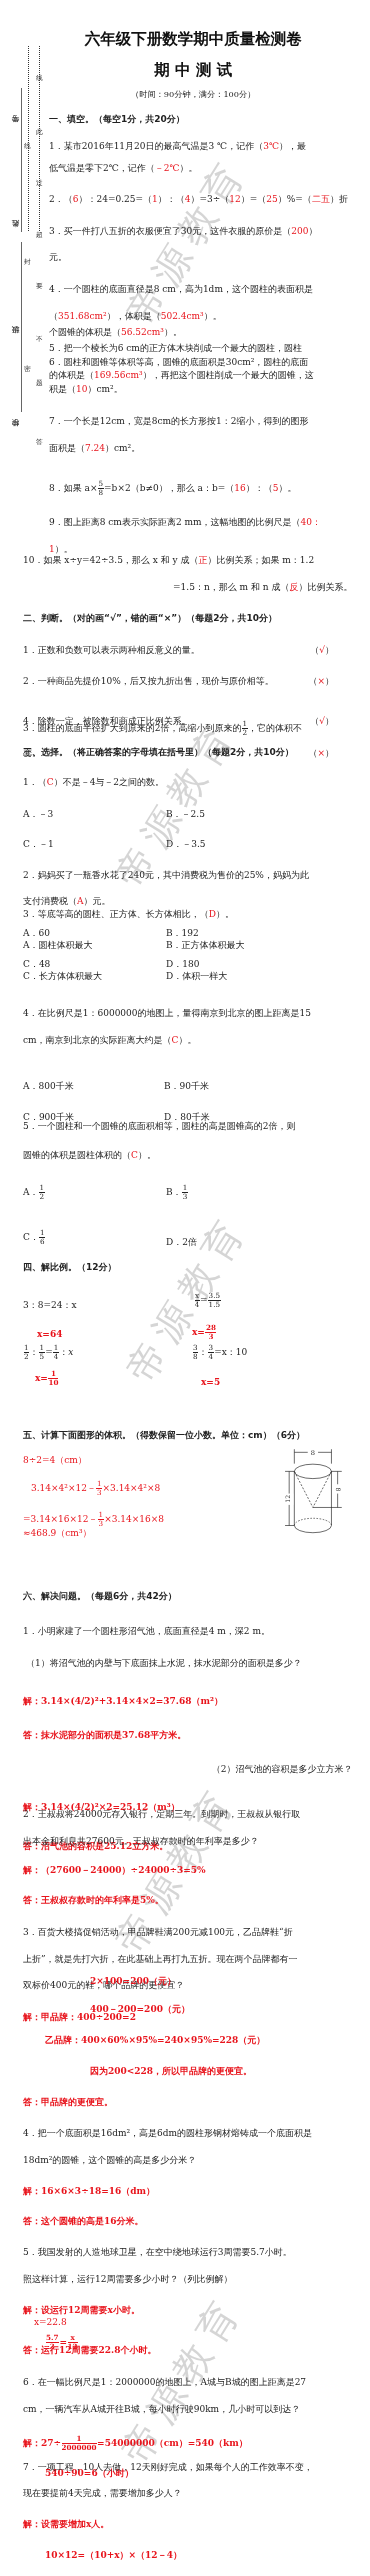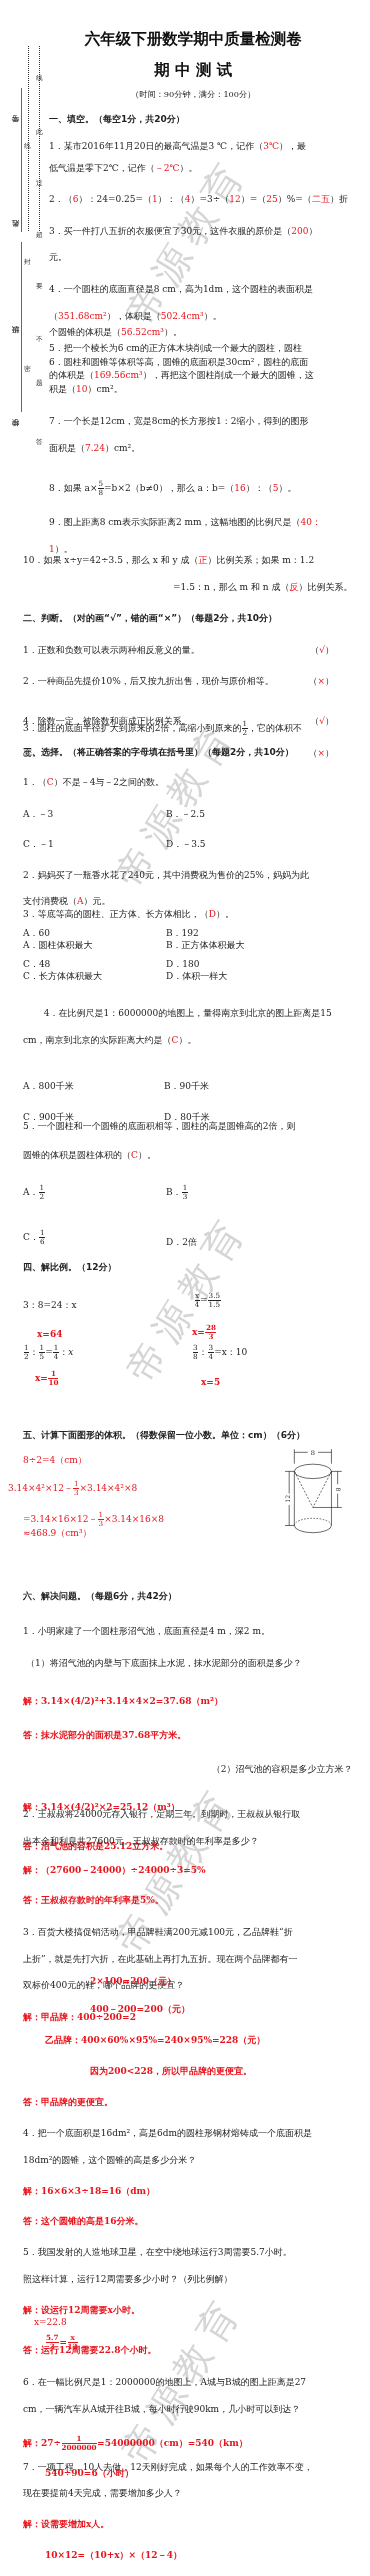--- a/index.html
+++ b/index.html
@@ -165,21 +165,21 @@
 <div class="opt" style="left:166px;top:958px;">D．180</div>
 
 <div class="line" style="top:909px;">
   <span>3．等底等高的圆柱、正方体、长方体相比，（</span><span class="red">D</span><span>）。</span>
 </div>
 <div class="opt" style="left:23px;top:939px;">A．圆柱体积最大</div>
 <div class="opt" style="left:166px;top:939px;">B．正方体体积最大</div>
 <div class="opt" style="left:23px;top:970px;">C．长方体体积最大</div>
 <div class="opt" style="left:166px;top:970px;">D．体积一样大</div>
 
-<div class="line" style="top:1008px;text-align:center;">4．在比例尺是1：6000000的地图上，量得南京到北京的图上距离是15</div>
+<div class="line" style="top:1008px;">4．在比例尺是1：6000000的地图上，量得南京到北京的图上距离是15</div>
 <div class="line" style="top:1035px;">
   <span>cm，南京到北京的实际距离大约是（</span><span class="red">C</span><span>）。</span>
 </div>
 
 <div class="opt" style="left:23px;top:1147px;top:1147px;top:1146px;top:1144px;top:1147px;top:1080px;">A．800千米</div>
 <div class="opt" style="left:164px;top:1080px;">B．90千米</div>
 <div class="opt" style="left:23px;top:1111px;">C．900千米</div>
 <div class="opt" style="left:164px;top:1111px;">D．80千米</div>
 
 <div class="line" style="top:1125px;top:1120px;top:1126px;top:1123px;top:1121px;top:1123px;top:1128px;top:1124px;top:1123px;top:1124px;top:1122px;top:1125px;top:1121px;top:1120px;top:1121px;top:1121px;top:1121px;top:1123px;top:1124px;top:1124px;top:1125px;top:1124px;top:1125px;top:1125px;top:1125px;top:1126px;top:1125px;top:1125px;top:1124px;top:1121px;top:1121px;top:1121px;top:1121px;">5．一个圆柱和一个圆锥的底面积相等，圆柱的高是圆锥高的2倍，则</div>
@@ -215,21 +215,21 @@
 <div class="opt" style="left:192px;top:1344px;">
   <span class="frac"><span class="num">3</span><span>8</span></span>：<span class="frac"><span class="num">3</span><span>4</span></span><span>=x：10</span>
 </div>
 <div class="opt redb" style="left:35px;top:1370px;">
   <span>x=</span><span class="frac"><span class="num">1</span><span>10</span></span>
 </div>
 <div class="opt redb" style="left:201px;top:1377px;">x=5</div>
 
 <div class="line sec" style="top:1430px;">五、计算下面图形的体积。（得数保留一位小数。单位：cm）（6分）</div>
 <div class="opt red" style="left:23px;top:1454px;">8÷2=4（cm）</div>
-<div class="opt red" style="left:8px;top:1480px;">
+<div class="opt red" style="left:31px;top:1480px;">
   <span>3.14×4²×12－</span><span class="frac"><span class="num">1</span><span>3</span></span><span>×3.14×4²×8</span>
 </div>
 <div class="opt red" style="left:23px;top:1511px;">
   <span>=3.14×16×12－</span><span class="frac"><span class="num">1</span><span>3</span></span><span>×3.14×16×8</span>
 </div>
 <div class="opt red" style="left:23px;top:1525px;top:1526px;top:1527px;top:1526px;top:1540px;top:1527px;top:1527px;">≈468.9（cm³）</div>
 
 <svg class="abs" style="left:283px;top:1448px;" width="67" height="88" viewBox="0 0 130 170">
   <g stroke="#222" fill="none" stroke-width="1.3">
     <ellipse cx="58" cy="45" rx="36" ry="14"></ellipse>

